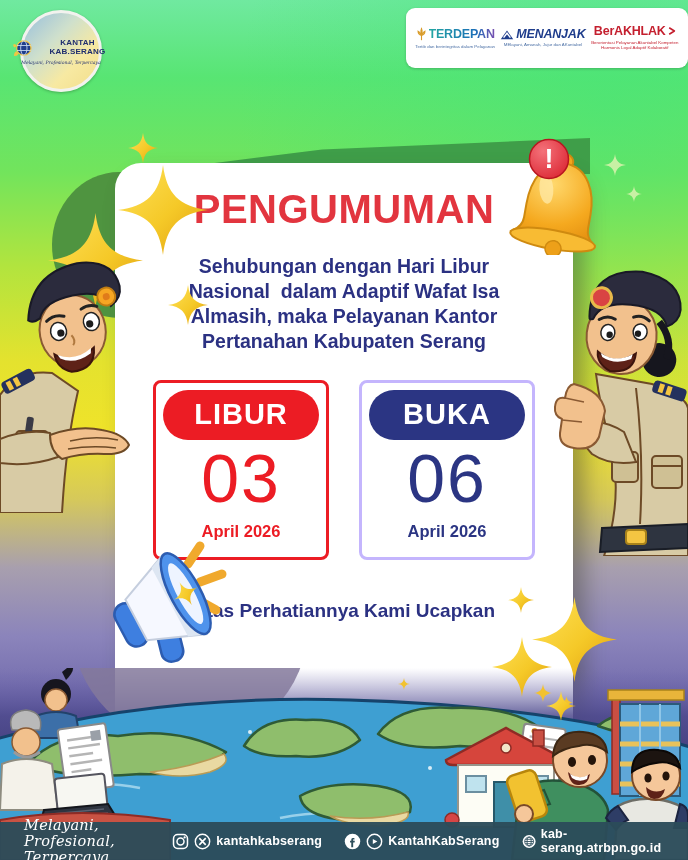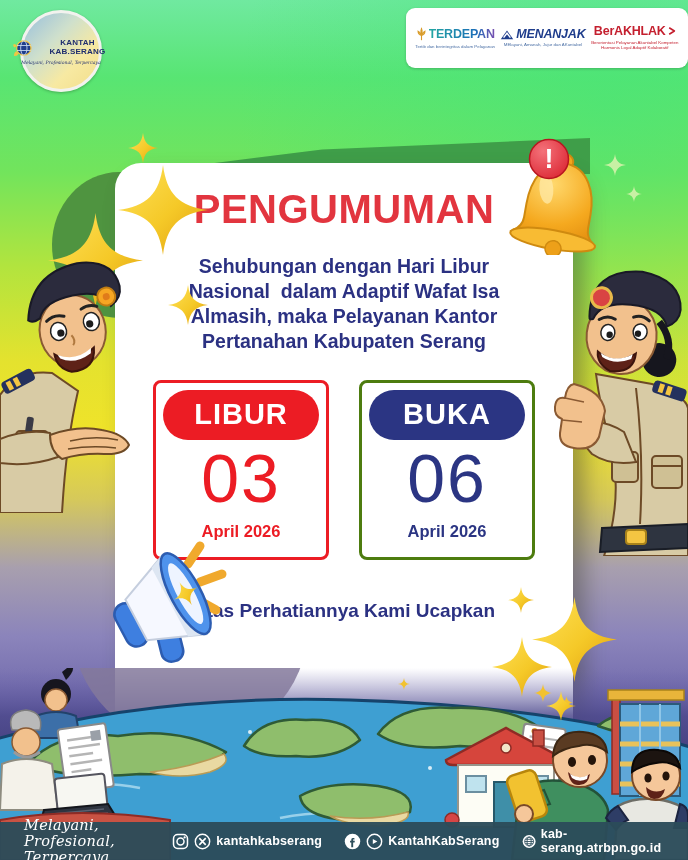--- a/index.html
+++ b/index.html
@@ -38,21 +38,21 @@
   .berakhlak .plogo-tag{color:#c41f2e;}
   
   .card{left:115px;top:163px;width:458px;height:582px;background:#fff;border-radius:26px;z-index:2;
     box-shadow:12px 14px 22px rgba(66,66,52,.45);display:flex;flex-direction:column;align-items:center;}
   .title{margin-top:24px;color:#e2353f;font-size:40px;font-weight:bold;letter-spacing:.5px;}
   .body-lines{margin-top:22px;text-align:center;color:#2b3182;font-weight:bold;font-size:19.5px;line-height:1.28;}
   .body-line{white-space:pre-wrap;}
   .dates{display:flex;gap:30px;margin-top:26px;}
   .date-card{width:170px;border-radius:8px;background:#fff;display:flex;flex-direction:column;align-items:center;}
   .date-card.libur{border:3px solid #ec1c24;}
-  .date-card.buka{border:3px solid #4d7c0f;}
+  .date-card.buka{border:3px solid #c4b5fd;}
   .date-pill{margin:7px 7px 0;height:50px;width:calc(100% - 14px);border-radius:25px;
     display:flex;align-items:center;justify-content:center;color:#fff;font-weight:bold;font-size:29px;letter-spacing:1px;box-sizing:border-box;}
   .libur .date-pill{background:#ec1c24;}
   .buka .date-pill{background:#2b3583;}
   .date-day{font-size:68px;font-weight:normal;line-height:1;margin-top:4px;letter-spacing:2px;}
   .libur .date-day,.libur .date-month{color:#ec1c24;}
   .buka .date-day,.buka .date-month{color:#2b3583;}
   .date-month{font-size:16.5px;font-weight:600;margin:10px 0 16px;}
   .closing{margin-top:38px;text-align:center;color:#2b3182;font-weight:bold;font-size:19px;line-height:1.35;}
   

